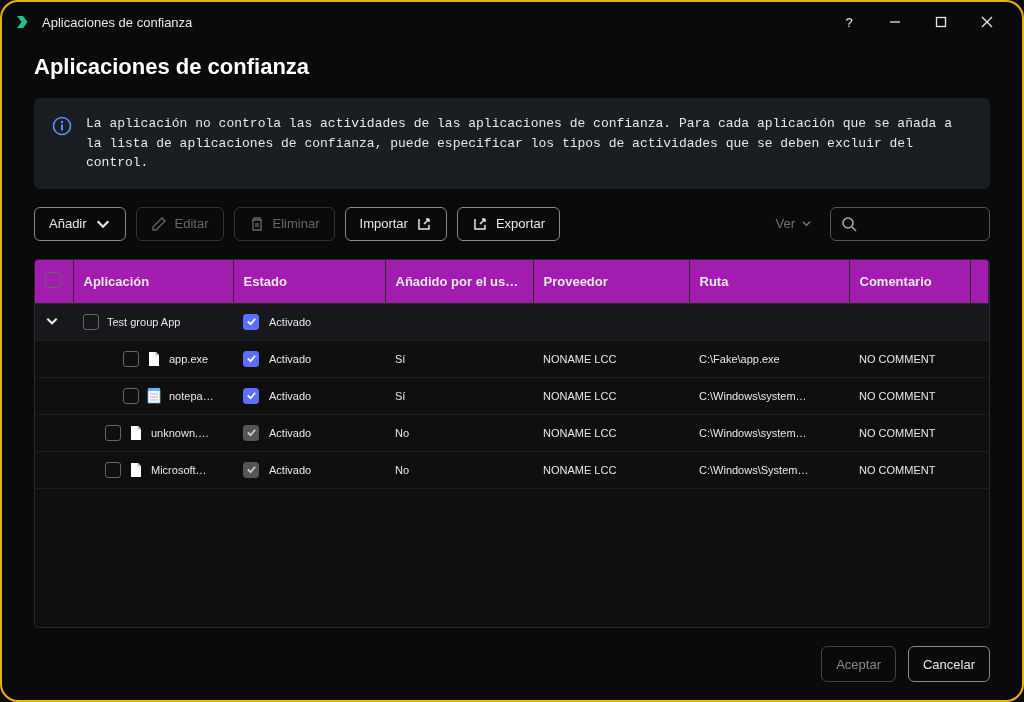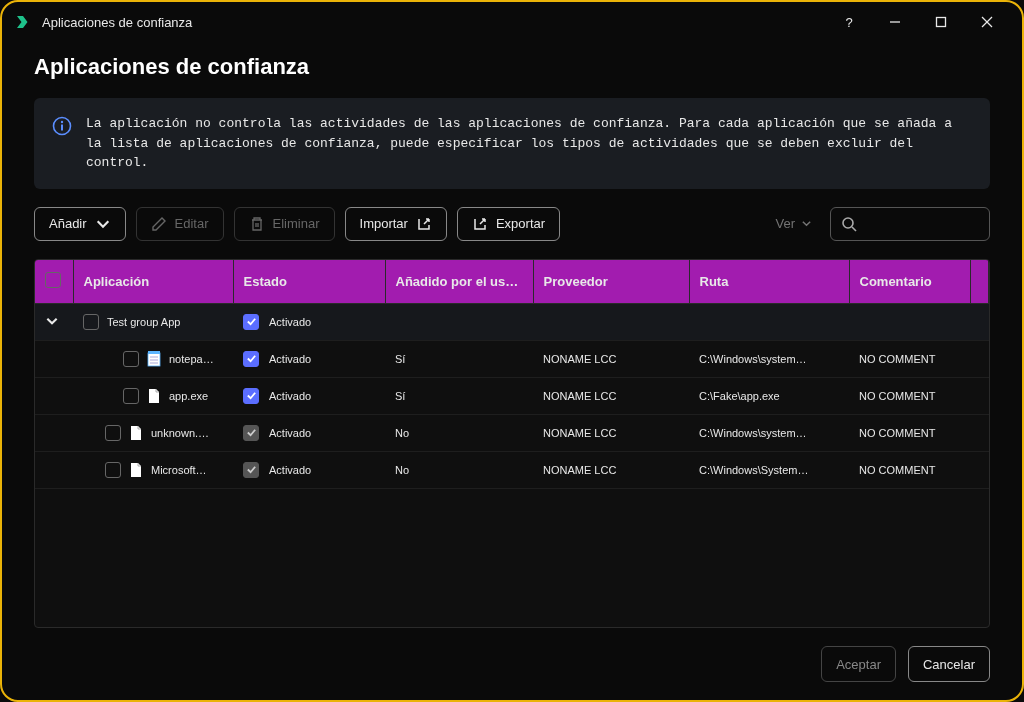--- a/index.html
+++ b/index.html
@@ -194,20 +194,49 @@
                 <span>Activado</span>
               </div>
             </td>
           </tr>
 
           <tr>
             <td></td>
             <td>
               <div class="app-cell indent2">
                 <span class="chk"></span>
+                <svg class="file-icon" viewBox="0 0 14 16">
+                    <path d="M2 1 L9 1 L12 4 L12 15 L2 15 Z" fill="#fff"></path>
+                    <path d="M9 1 L9 4 L12 4" fill="none" stroke="#999" stroke-width="0.8"></path>
+                  </svg>
+                <span class="truncate">app.exe</span>
+              </div>
+            </td>
+            <td>
+                <div class="status-cell">
+                  <span class="chk checked">
+                    <svg viewBox="0 0 12 12">
+                      <path d="M2 6 L5 9 L10 3" fill="none" stroke="#fff" stroke-width="2"></path>
+                    </svg>
+                  </span>
+                  <span>Activado</span>
+                </div>
+              </td>
+            <td>Sí</td>
+            <td>NONAME LCC</td>
+            <td class="truncate">C:\Fake\app.exe</td>
+            <td>NO COMMENT</td>
+            <td></td>
+          </tr>
+
+          <tr>
+            <td></td>
+            <td>
+              <div class="app-cell indent2">
+                <span class="chk"></span>
                 <svg class="notepad-icon" viewBox="0 0 14 16">
                     <rect x="1" y="2" width="12" height="13" fill="#fff" stroke="#5bb5ff" stroke-width="0.8"></rect>
                     <rect x="1" y="0" width="12" height="3" fill="#5bb5ff"></rect>
                     <line x1="3" y1="6" x2="11" y2="6" stroke="#88c" stroke-width="0.7"></line>
                     <line x1="3" y1="9" x2="11" y2="9" stroke="#88c" stroke-width="0.7"></line>
                     <line x1="3" y1="12" x2="11" y2="12" stroke="#88c" stroke-width="0.7"></line>
                   </svg>
                 <span class="truncate">notepa…</span>
               </div>
             </td>
@@ -217,49 +246,20 @@
                     <svg viewBox="0 0 12 12">
                       <path d="M2 6 L5 9 L10 3" fill="none" stroke="#fff" stroke-width="2"></path>
                     </svg>
                   </span>
                   <span>Activado</span>
                 </div>
               </td>
             <td>Sí</td>
             <td>NONAME LCC</td>
             <td class="truncate">C:\Windows\system…</td>
-            <td>NO COMMENT</td>
-            <td></td>
-          </tr>
-
-          <tr>
-            <td></td>
-            <td>
-              <div class="app-cell indent2">
-                <span class="chk"></span>
-                <svg class="file-icon" viewBox="0 0 14 16">
-                    <path d="M2 1 L9 1 L12 4 L12 15 L2 15 Z" fill="#fff"></path>
-                    <path d="M9 1 L9 4 L12 4" fill="none" stroke="#999" stroke-width="0.8"></path>
-                  </svg>
-                <span class="truncate">app.exe</span>
-              </div>
-            </td>
-            <td>
-                <div class="status-cell">
-                  <span class="chk checked">
-                    <svg viewBox="0 0 12 12">
-                      <path d="M2 6 L5 9 L10 3" fill="none" stroke="#fff" stroke-width="2"></path>
-                    </svg>
-                  </span>
-                  <span>Activado</span>
-                </div>
-              </td>
-            <td>Sí</td>
-            <td>NONAME LCC</td>
-            <td class="truncate">C:\Fake\app.exe</td>
             <td>NO COMMENT</td>
             <td></td>
           </tr>
 
           <tr>
             <td></td>
             <td>
               <div class="app-cell indent1">
                 <span class="chk"></span>
                 <svg class="file-icon" viewBox="0 0 14 16">

